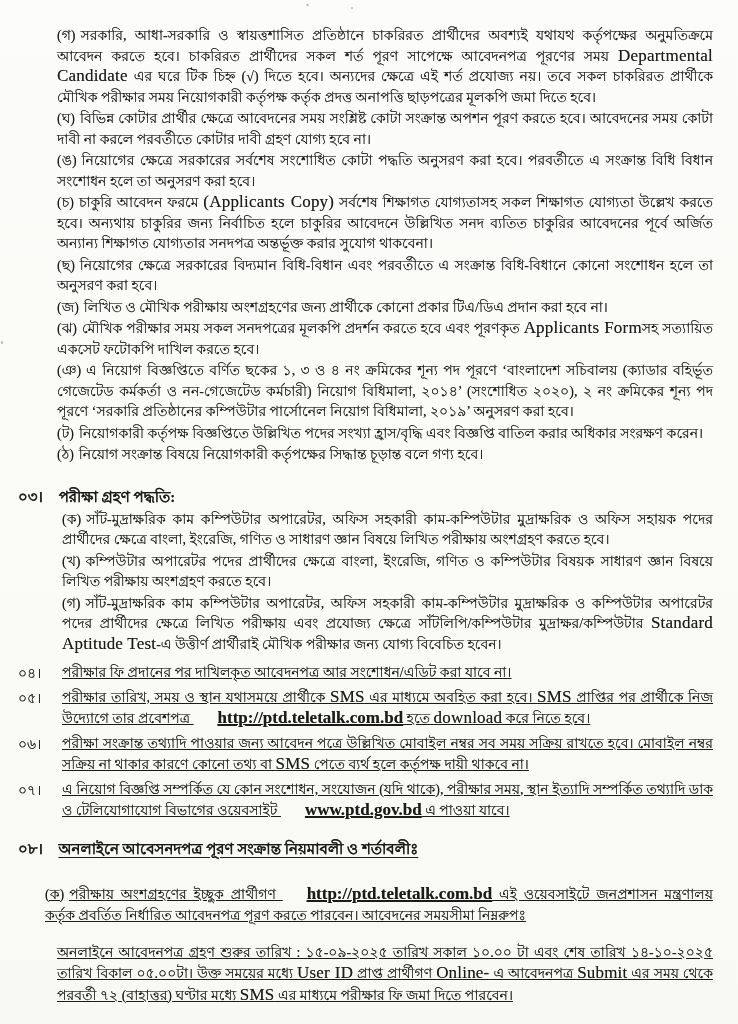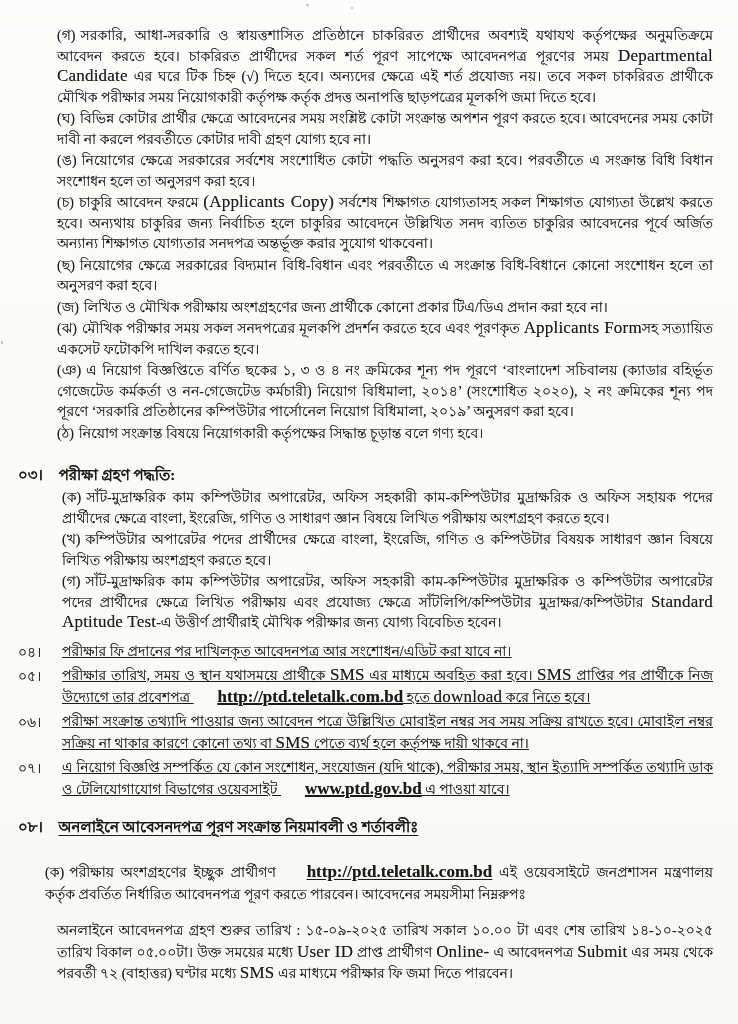--- a/index.html
+++ b/index.html
@@ -54,21 +54,21 @@
     font-size: 14px;
     line-height: 21.5px;
     margin-bottom: 3px;
     text-decoration: underline;
   }
   .num-item .num { position: absolute; left: -44px; top: 1px; }
 
   .sec08 { margin-top: 17px; }
   .s8-ka   { margin: 25px 25px 0 45px; }
   .s8-sched{ margin: 15px 25px 0 57px; }
-  .s8-ka .clause, .s8-sched .clause, .s8-kha .clause { line-height: 21.5px; }
+  .s8-ka .clause, .s8-sched .clause, .s8-kha .clause { line-height: 21.5px; text-decoration: underline; }
 
   .run.bn { font-size: 14px; }
   .run.en {
     font-family: "Liberation Serif", "DejaVu Serif", serif;
     font-size: 17px;
     line-height: 1;
     letter-spacing: 0.2px;
   }
   .run.url {
     font-family: "Liberation Serif", "DejaVu Serif", serif;
@@ -90,20 +90,21 @@
 
   <section class="intro">
       <p class="clause"><span class="marker">(গ)</span><span class="run bn">সরকারি, আধা-সরকারি ও স্বায়ত্তশাসিত প্রতিষ্ঠানে চাকরিরত প্রার্থীদের অবশ্যই যথাযথ কর্তৃপক্ষের অনুমতিক্রমে আবেদন করতে হবে। চাকরিরত প্রার্থীদের সকল শর্ত পূরণ সাপেক্ষে আবেদনপত্র পূরণের সময় </span><span class="run en">Departmental Candidate</span><span class="run bn"> এর ঘরে টিক চিহ্ন (√) দিতে হবে। অন্যদের ক্ষেত্রে এই শর্ত প্রযোজ্য নয়। তবে সকল চাকরিরত প্রার্থীকে মৌখিক পরীক্ষার সময় নিয়োগকারী কর্তৃপক্ষ কর্তৃক প্রদত্ত অনাপত্তি ছাড়পত্রের মূলকপি জমা দিতে হবে।</span></p>
       <p class="clause"><span class="marker">(ঘ)</span><span class="run bn">বিভিন্ন কোটার প্রার্থীর ক্ষেত্রে  আবেদনের সময় সংশ্লিষ্ট কোটা সংক্রান্ত অপশন পূরণ করতে হবে। আবেদনের সময় কোটা দাবী না করলে পরবর্তীতে কোটার দাবী গ্রহণ যোগ্য হবে না।</span></p>
       <p class="clause"><span class="marker">(ঙ)</span><span class="run bn">নিয়োগের ক্ষেত্রে সরকারের সর্বশেষ সংশোধিত কোটা পদ্ধতি অনুসরণ করা হবে।  পরবর্তীতে এ সংক্রান্ত বিধি বিধান সংশোধন হলে তা অনুসরণ করা হবে।</span></p>
       <p class="clause"><span class="marker">(চ)</span><span class="run bn">চাকুরি আবেদন ফরমে </span><span class="run en">(Applicants Copy)</span><span class="run bn"> সর্বশেষ শিক্ষাগত যোগ্যতাসহ সকল শিক্ষাগত যোগ্যতা উল্লেখ করতে হবে। অন্যথায় চাকুরির জন্য নির্বাচিত হলে চাকুরির আবেদনে উল্লিখিত সনদ ব্যতিত চাকুরির আবেদনের পূর্বে অর্জিত অন্যান্য শিক্ষাগত যোগ্যতার সনদপত্র অন্তর্ভূক্ত করার সুযোগ থাকবেনা।</span></p>
       <p class="clause"><span class="marker">(ছ)</span><span class="run bn">নিয়োগের ক্ষেত্রে সরকারের বিদ্যমান বিধি-বিধান এবং পরবর্তীতে এ সংক্রান্ত বিধি-বিধানে কোনো সংশোধন হলে তা অনুসরণ করা হবে।</span></p>
       <p class="clause"><span class="marker">(জ)</span><span class="run bn">লিখিত ও মৌখিক পরীক্ষায় অংশগ্রহণের জন্য প্রার্থীকে কোনো প্রকার টিএ/ডিএ প্রদান করা হবে না।</span></p>
       <p class="clause"><span class="marker">(ঝ)</span><span class="run bn">মৌখিক পরীক্ষার সময় সকল সনদপত্রের মূলকপি প্রদর্শন করতে হবে এবং পূরণকৃত </span><span class="run en">Applicants Form</span><span class="run bn">সহ সত্যায়িত একসেট ফটোকপি দাখিল করতে হবে।</span></p>
       <p class="clause"><span class="marker">(ঞ)</span><span class="run bn">এ নিয়োগ বিজ্ঞপ্তিতে বর্ণিত ছকের ১, ৩ ও ৪ নং ক্রমিকের শূন্য পদ পূরণে ‘বাংলাদেশ সচিবালয় (ক্যাডার বহির্ভূত গেজেটেড কর্মকর্তা ও নন-গেজেটেড কর্মচারী) নিয়োগ বিধিমালা, ২০১৪’ (সংশোধিত ২০২০), ২ নং ক্রমিকের শূন্য পদ পূরণে ‘সরকারি প্রতিষ্ঠানের কম্পিউটার পার্সোনেল নিয়োগ বিধিমালা, ২০১৯’ অনুসরণ করা হবে।</span></p>
+      <p class="clause"><span class="marker">(ট)</span><span class="run bn">নিয়োগকারী কর্তৃপক্ষ বিজ্ঞপ্তিতে উল্লিখিত পদের সংখ্যা হ্রাস/বৃদ্ধি এবং বিজ্ঞপ্তি বাতিল করার অধিকার সংরক্ষণ করেন।</span></p>
       <p class="clause"><span class="marker">(ঠ)</span><span class="run bn">নিয়োগ সংক্রান্ত বিষয়ে নিয়োগকারী কর্তৃপক্ষের সিদ্ধান্ত চূড়ান্ত বলে গণ্য হবে।</span></p>
     </section>
 
   <section class="sec03">
     <p class="sec-head">
       <span class="sec-num">০৩।</span>
       <span class="sec-title">পরীক্ষা গ্রহণ পদ্ধতি:</span>
     </p>
     <div class="sec03-items">
         <p class="clause"><span class="marker">(ক)</span><span class="run bn">সাঁট-মুদ্রাক্ষরিক কাম কম্পিউটার অপারেটর, অফিস সহকারী কাম-কম্পিউটার মুদ্রাক্ষরিক ও অফিস সহায়ক পদের প্রার্থীদের ক্ষেত্রে বাংলা, ইংরেজি, গণিত ও সাধারণ জ্ঞান বিষয়ে লিখিত পরীক্ষায় অংশগ্রহণ করতে হবে।</span></p>

